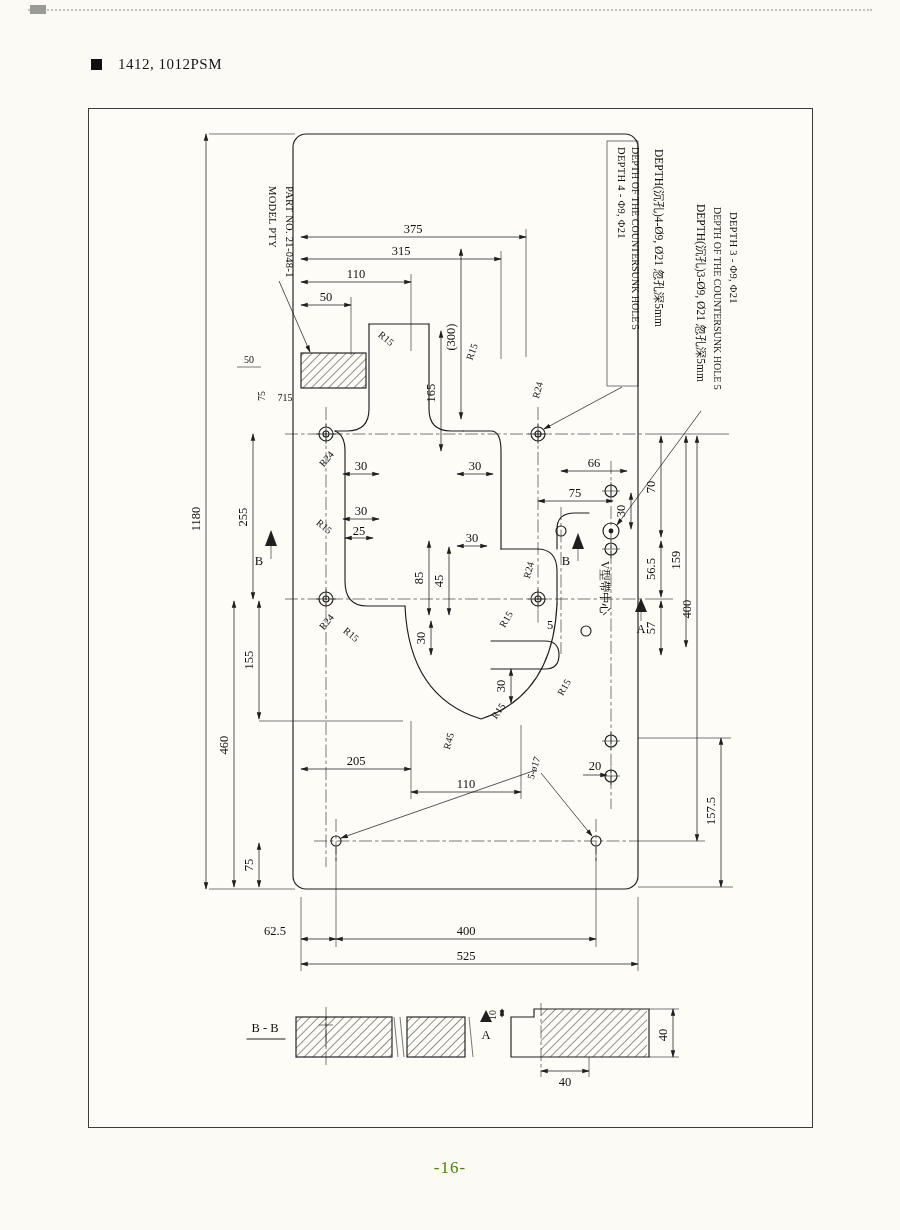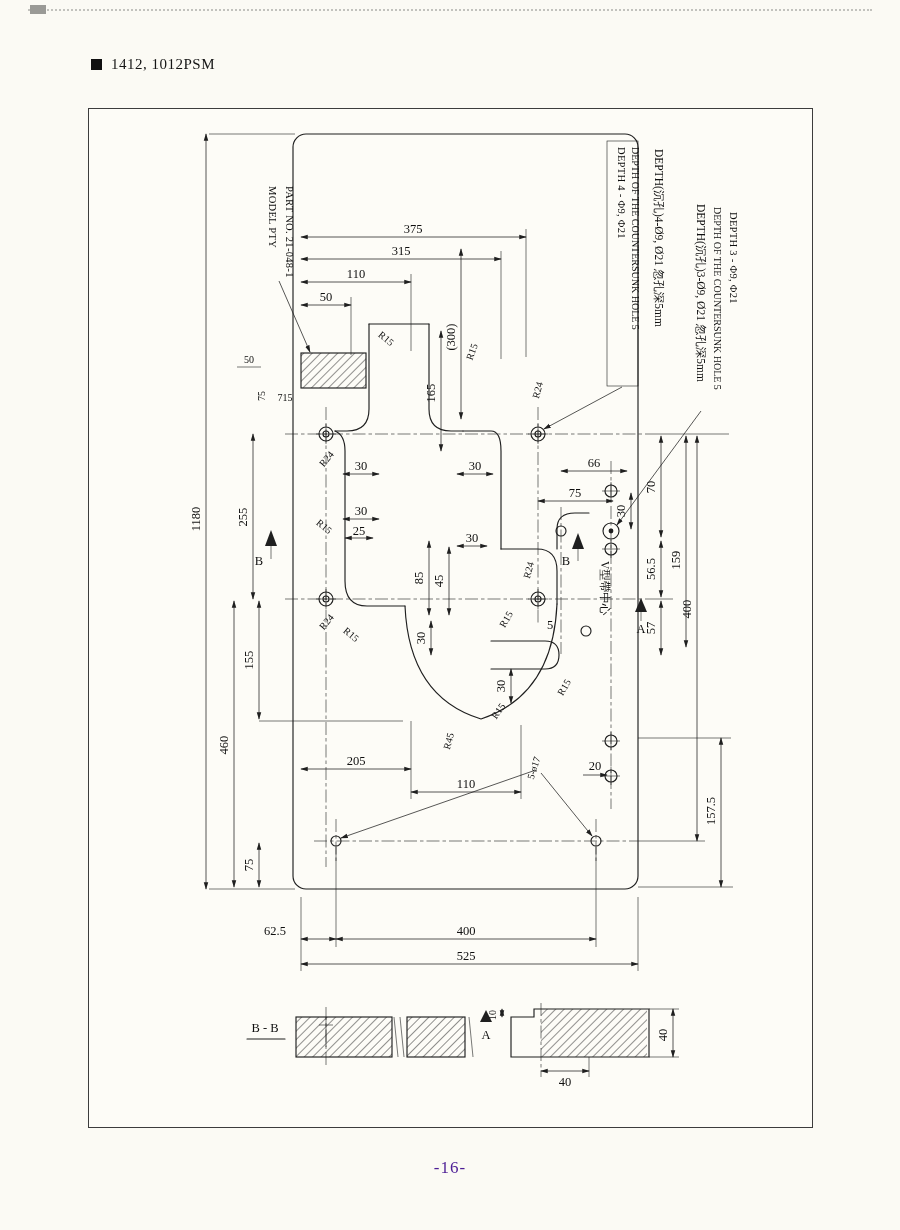--- a/index.html
+++ b/index.html
@@ -4,24 +4,24 @@
 <style>
   html,body{margin:0;padding:0;}
   body{
     width:900px;height:1230px;position:relative;overflow:hidden;
     background:#fbfaf4;
     font-family:"Liberation Serif", serif;
     color:#151515;
   }
   .top-scan{position:absolute;top:9px;left:28px;width:844px;border-top:2px dotted #c2c2bd;}
   .top-scan-blob{position:absolute;top:5px;left:30px;width:16px;height:9px;background:#9a9a96;}
-  .header{position:absolute;left:91px;top:56px;display:flex;align-items:center;gap:9px;font-size:15px;letter-spacing:.5px;}
+  .header{position:absolute;left:91px;top:56px;display:flex;align-items:center;gap:16px;font-size:15px;letter-spacing:.5px;}
   .header .sq{width:11px;height:11px;background:#101010;display:inline-block;}
   .frame{position:absolute;left:88px;top:108px;width:723px;height:1018px;border:1.4px solid #3c3c3c;background:#fdfcf7;}
-  .pagenum{position:absolute;left:0;right:0;top:1158px;text-align:center;font-size:17px;letter-spacing:1px;color:#4c1d95;}
+  .pagenum{position:absolute;left:0;right:0;top:1158px;text-align:center;font-size:17px;letter-spacing:1px;color:#4d7c0f;}
   svg{display:block}
   .ln{stroke:#1f1f1f;stroke-width:1.15;fill:none;stroke-linecap:round;}
   .tn{stroke:#1f1f1f;stroke-width:.6;fill:none;}
   .cl{stroke:#1f1f1f;stroke-width:.6;fill:none;stroke-dasharray:13 3 3.5 3;}
   .dl{stroke:#1f1f1f;stroke-width:.75;fill:none;}
   text.d{font:12.5px "Liberation Serif", serif;fill:#0f0f0f;}
   text.s{font:10px "Liberation Serif", serif;fill:#0f0f0f;}
   text.l{font:10.5px "Liberation Serif", serif;fill:#0f0f0f;letter-spacing:.3px;}
   text.cjk{font:11.5px "Liberation Serif", serif;fill:#0f0f0f;}
 </style>

